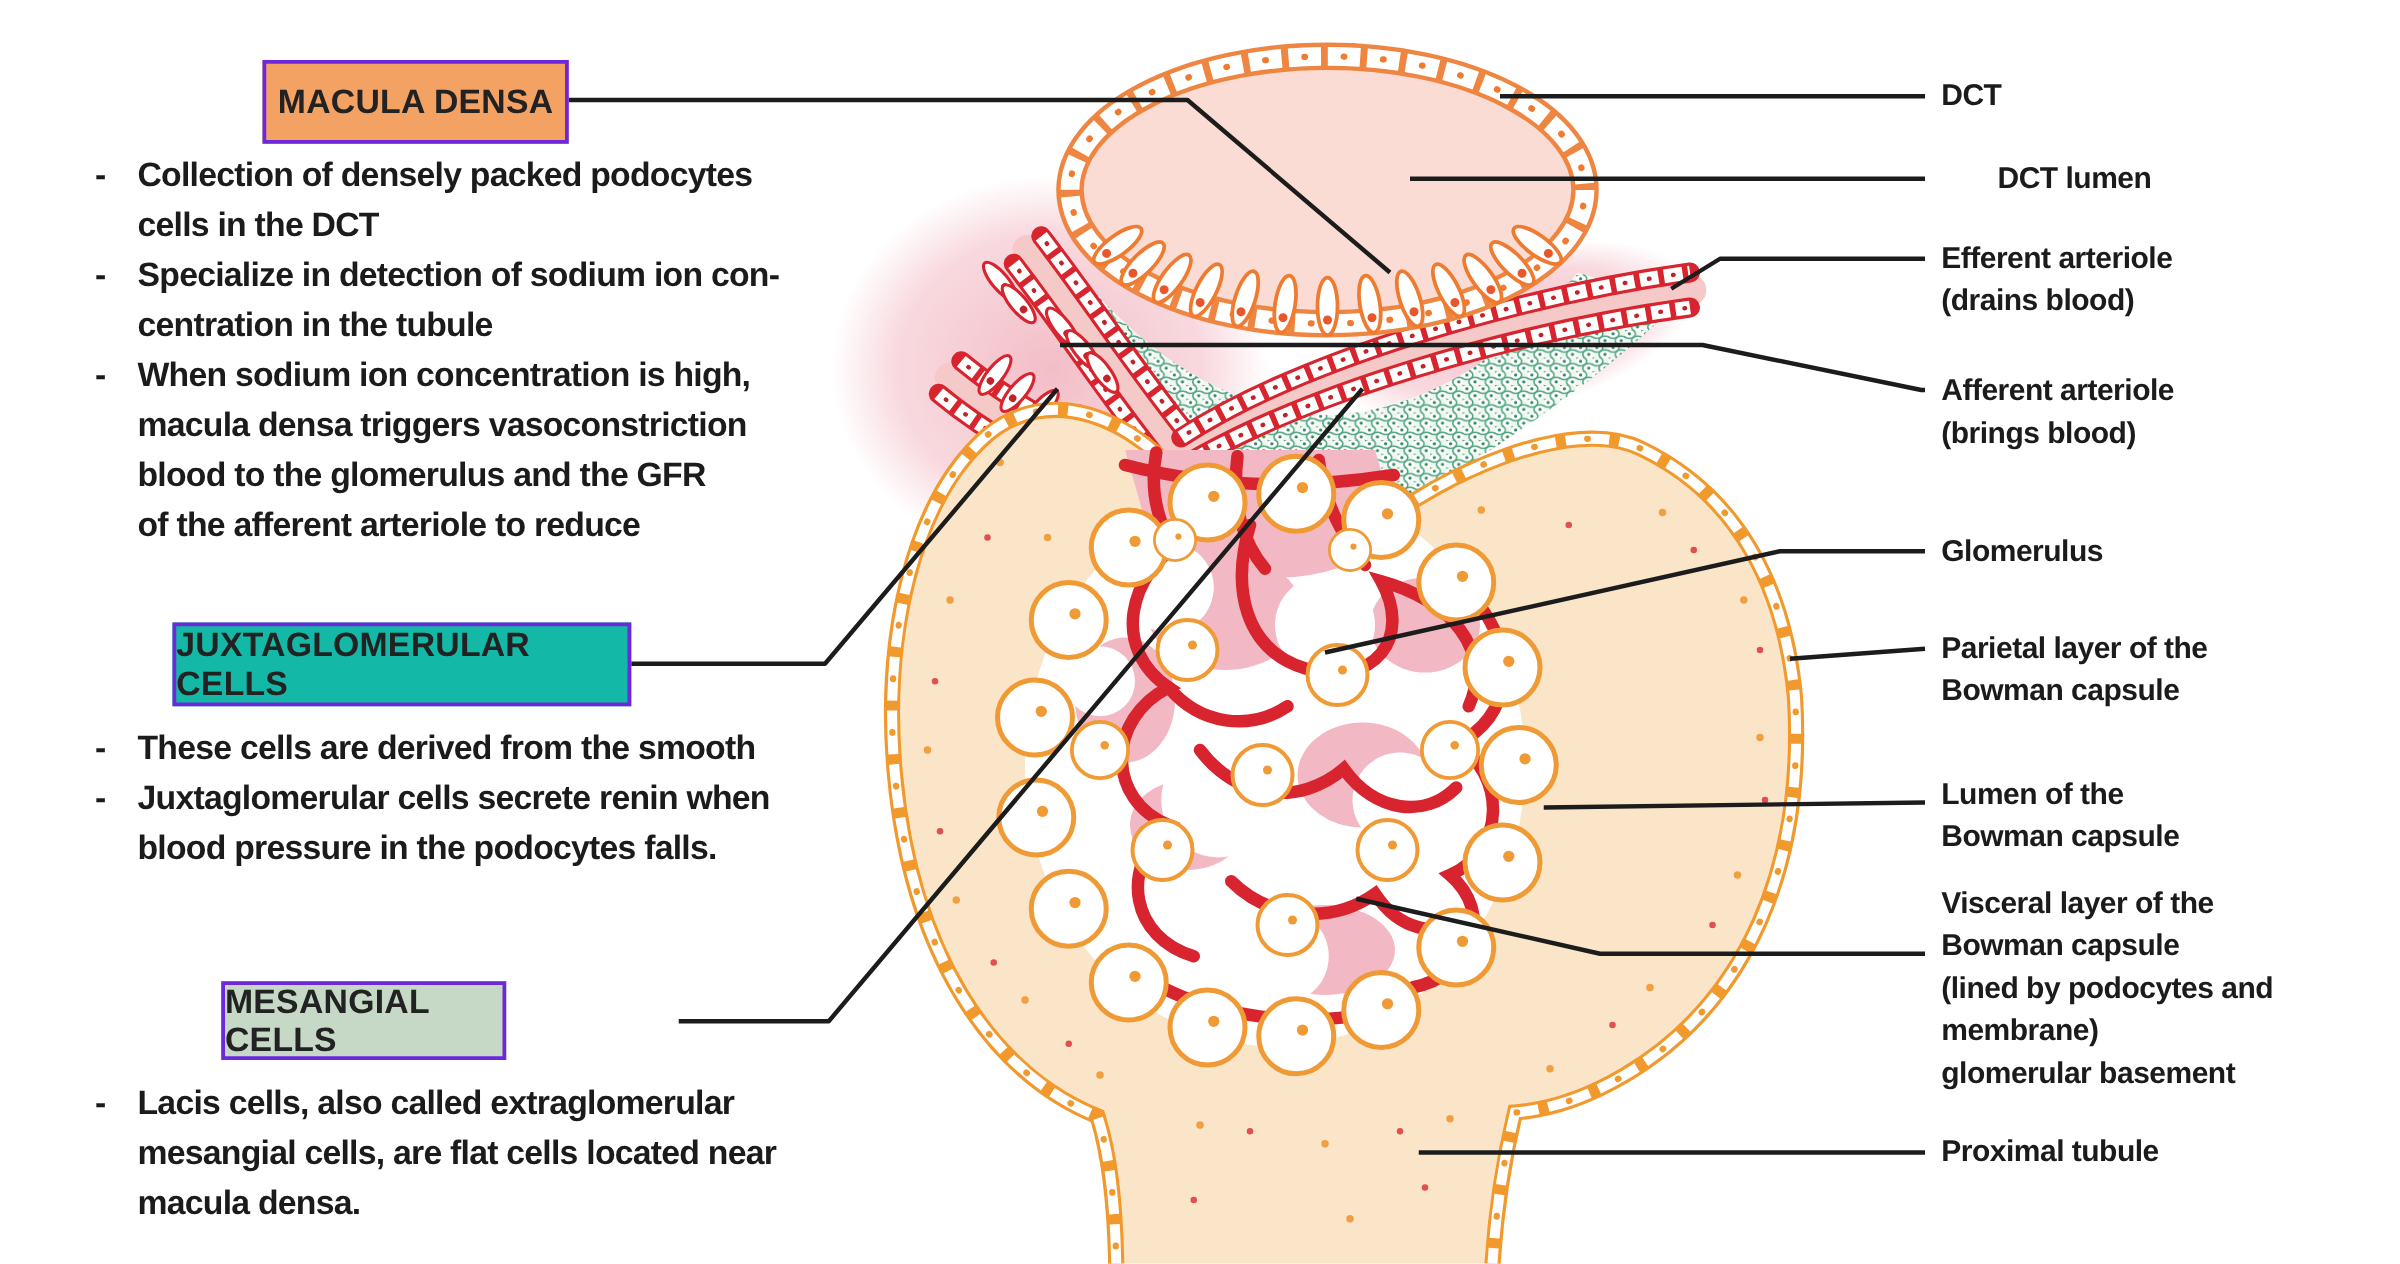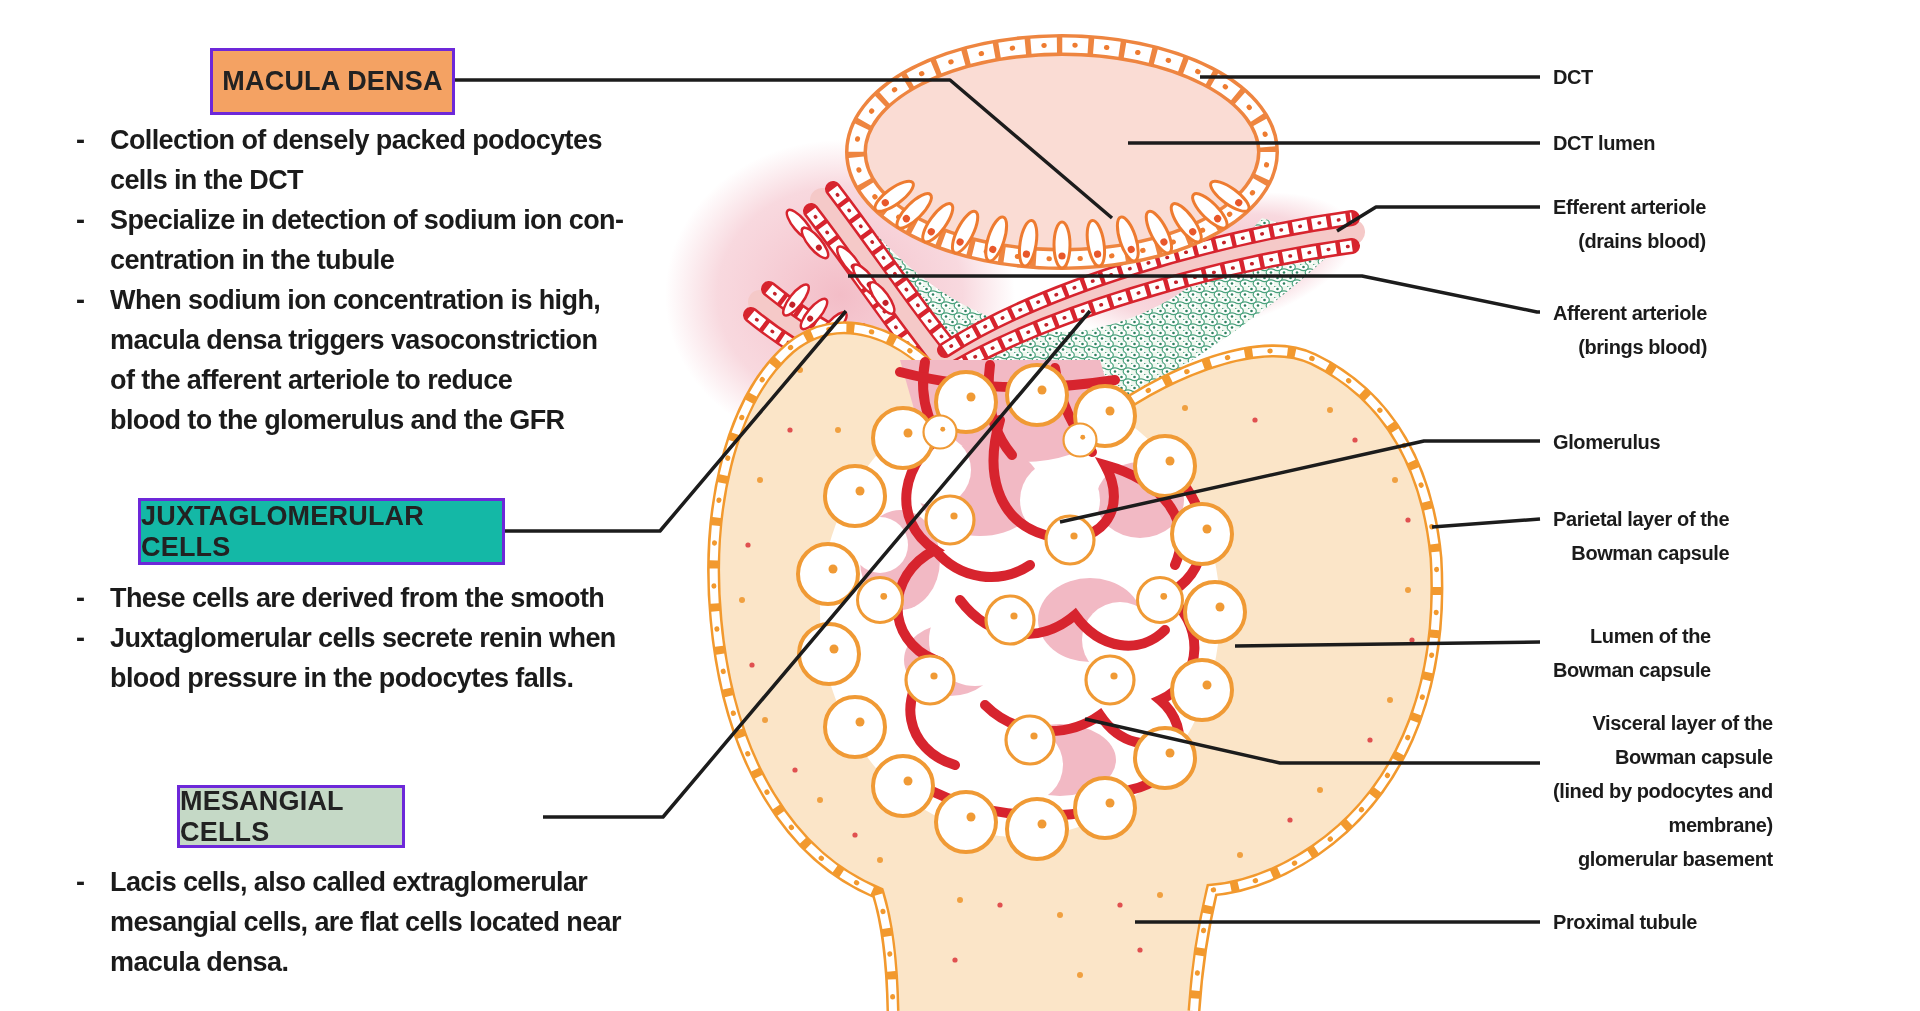--- a/index.html
+++ b/index.html
@@ -7,21 +7,21 @@
        font-family:"Liberation Sans",sans-serif;color:#1b1b1b;}
   svg{position:absolute;left:0;top:0;}
   
   .tagbox{position:absolute;border:3px solid #6d28d9;display:flex;align-items:center;justify-content:center;
           font-weight:700;font-size:27px;letter-spacing:.2px;color:#222;box-sizing:border-box;}
   
   .note{position:absolute;font-weight:700;font-size:27px;letter-spacing:-0.6px;line-height:40px;white-space:nowrap;}
   .nline{position:relative;padding-left:34px;}
   .nline .dash{position:absolute;left:0;top:0;}
   
-  .rlabel{position:absolute;left:1553px;font-weight:700;font-size:20px;letter-spacing:-0.4px;line-height:34px;white-space:nowrap;text-align:right;}
+  .rlabel{position:absolute;left:1553px;font-weight:700;font-size:24px;letter-spacing:-0.4px;line-height:34px;white-space:nowrap;}
   
   .ln{stroke:#1c1c1c;stroke-width:3.5;fill:none;stroke-linejoin:round;}
   .capO{stroke:#f2992e;stroke-width:13;fill:none;}
   .capW{stroke:#ffffff;stroke-width:8;fill:none;stroke-dasharray:35 8;}
   .capD{stroke:#f2992e;stroke-width:5;fill:none;stroke-dasharray:0.5 42.5;stroke-linecap:round;stroke-dashoffset:-17.25;}
   .dctO{stroke:#ee8540;stroke-width:22;fill:none;}
   .dctW{stroke:#ffffff;stroke-width:15;fill:none;stroke-dasharray:26 5.5;}
   .dctD{stroke:#ee7b30;stroke-width:5;fill:none;stroke-dasharray:0.5 31;stroke-linecap:round;stroke-dashoffset:-12.75;}
   .artR{stroke:#d7242e;stroke-width:16;fill:none;stroke-linecap:round;}
   .artW{stroke:#ffffff;stroke-width:11;fill:none;stroke-dasharray:15 4.5;}
@@ -278,22 +278,22 @@
   <span>MACULA DENSA</span>
 </div>
 
 <div class="note" style="left:76px;top:120px;">
   <div class="nline"><span class="dash">-</span><span>Collection of densely packed podocytes</span></div>
   <div class="nline"><span>cells in the DCT</span></div>
   <div class="nline"><span class="dash">-</span><span>Specialize in detection of sodium ion con-</span></div>
   <div class="nline"><span>centration in the tubule</span></div>
   <div class="nline"><span class="dash">-</span><span>When sodium ion concentration is high,</span></div>
   <div class="nline"><span>macula densa triggers vasoconstriction</span></div>
+  <div class="nline"><span>blood to the glomerulus and the GFR</span></div>
   <div class="nline"><span>of the afferent arteriole to reduce</span></div>
-  <div class="nline"><span>blood to the glomerulus and the GFR</span></div>
 </div>
 
 <div class="tagbox" style="left:138px;top:498px;width:367px;height:67px;background:#14b8a6;">
   <span>JUXTAGLOMERULAR CELLS</span>
 </div>
 
 <div class="note" style="left:76px;top:578px;">
   <div class="nline"><span class="dash">-</span><span>These cells are derived from the smooth</span></div>
   <div class="nline"><span class="dash">-</span><span>Juxtaglomerular cells secrete renin when</span></div>
   <div class="nline"><span>blood pressure in the podocytes falls.</span></div>
@@ -305,21 +305,21 @@
 
 <div class="note" style="left:76px;top:862px;">
   <div class="nline"><span class="dash">-</span><span>Lacis cells, also called extraglomerular</span></div>
   <div class="nline"><span>mesangial cells, are flat cells located near</span></div>
   <div class="nline"><span>macula densa.</span></div>
 </div>
 
 <div class="rlabel" style="top:60px;">
   <div>DCT</div>
 </div>
-<div class="rlabel" style="top:126px;">
+<div class="rlabel" style="top:126px;margin-left:45px;">
   <div>DCT lumen</div>
 </div>
 <div class="rlabel" style="top:190px;">
   <div>Efferent arteriole</div>
   <div>(drains blood)</div>
 </div>
 <div class="rlabel" style="top:296px;">
   <div>Afferent arteriole</div>
   <div>(brings blood)</div>
 </div>

